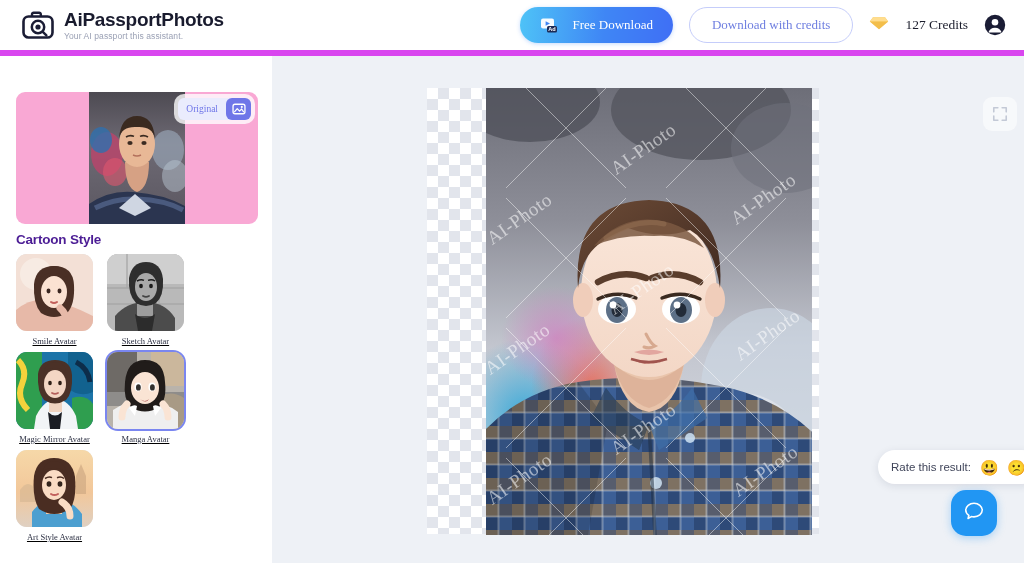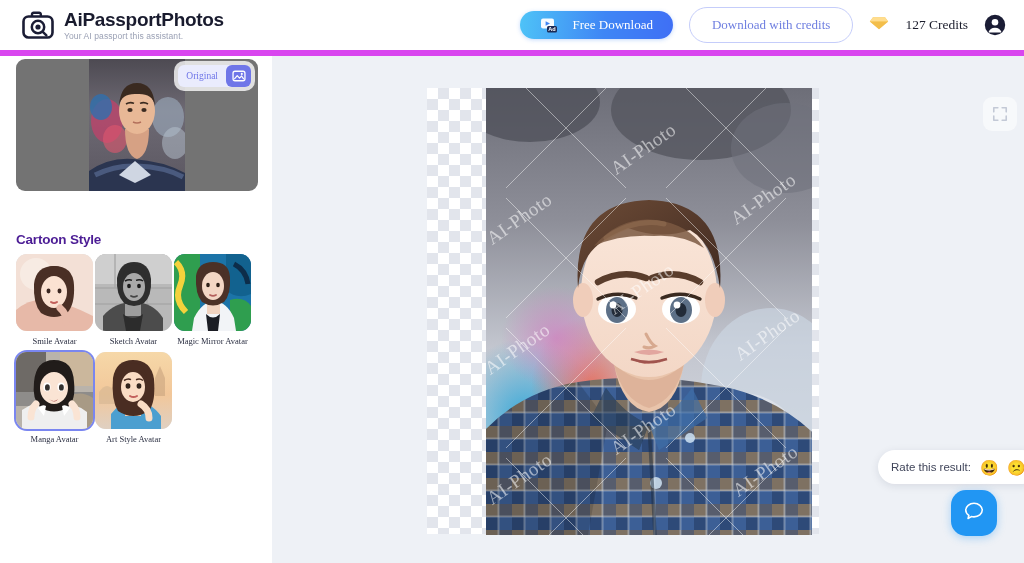--- a/index.html
+++ b/index.html
@@ -27,21 +27,21 @@
   #brand-sub {
     font-size: 8.5px; color: #9aa0b4; display: block; margin-top: 3px;
     letter-spacing: 0.1px;
   }
 
   #header-actions {
     margin-left: auto; margin-right: 18px;
     display: flex; align-items: center; gap: 16px;
   }
   .btn-free {
-    height: 28px; padding: 0 20px; border: none; border-radius: 18px;
+    height: 36px; padding: 0 20px; border: none; border-radius: 18px;
     background: linear-gradient(95deg,#4ec3f7 0%,#3f86f5 55%,#3f6ff5 100%);
     color: #fff; font-size: 13px; font-family: "Liberation Serif", serif;
     display: flex; align-items: center; gap: 14px; cursor: pointer;
     box-shadow: 0 1px 4px rgba(63,134,245,.30);
   }
   .ad-icon { width: 18px; height: 16px; position: relative; flex:0 0 18px; }
   .btn-credits {
     height: 36px; padding: 8px 22px; border: 1px solid #c5cdfa; border-radius: 18px;
     background: #fff; color: #6f7fe0; font-size: 13px;
     font-family: "Liberation Serif", serif; cursor: pointer;
@@ -53,22 +53,22 @@
     white-space: nowrap;
   }
   #avatar-btn { width: 22px; height: 22px; cursor: pointer; }
 
   
   #sidebar {
     position: absolute; left: 0; top: 56px; width: 272px; height: 507px;
     background: #ffffff; overflow: hidden;
   }
   #preview-card {
-    position: absolute; left: 16px; top: 3px; width: 242px; height: 132px;
-    background: #737373; border-radius: 9px; overflow: hidden;
+    position: absolute; left: 16px; top: 36px; width: 242px; height: 132px;
+    background: #f9a8d4; border-radius: 9px; overflow: hidden;
   }
   #preview-photo {
     position: absolute; left: 73px; top: 0; width: 96px; height: 132px;
     overflow: hidden;
   }
   #original-toggle {
     position: absolute; right: 7px; top: 6px; height: 22px;
     background: #eaecfd; border-radius: 6px;
     display: flex; align-items: center; padding: 0; cursor: pointer;
     box-shadow: 0 0 0 4px rgba(255,255,255,.78);
@@ -83,21 +83,21 @@
   }
 
   #style-title {
     position: absolute; left: 16px; top: 176px;
     font-size: 13.5px; font-weight: bold; color: #4c1d95;
     letter-spacing: -0.2px;
   }
 
   #style-grid {
     position: absolute; left: 16px; top: 198px; width: 250px;
-    display: flex; flex-wrap: wrap; gap: 6px 2px;
+    display: flex; flex-wrap: wrap; gap: 6px 14px; text-decoration: underline;
   }
   .style-item { width: 77px; cursor: pointer; }
   .style-thumb {
     width: 77px; height: 77px; border-radius: 11px; overflow: hidden;
     position: relative; background: #ddd;
   }
   .style-item.selected .style-thumb {
     box-shadow: 0 0 0 2px #7a86f0;
   }
   .style-label {

